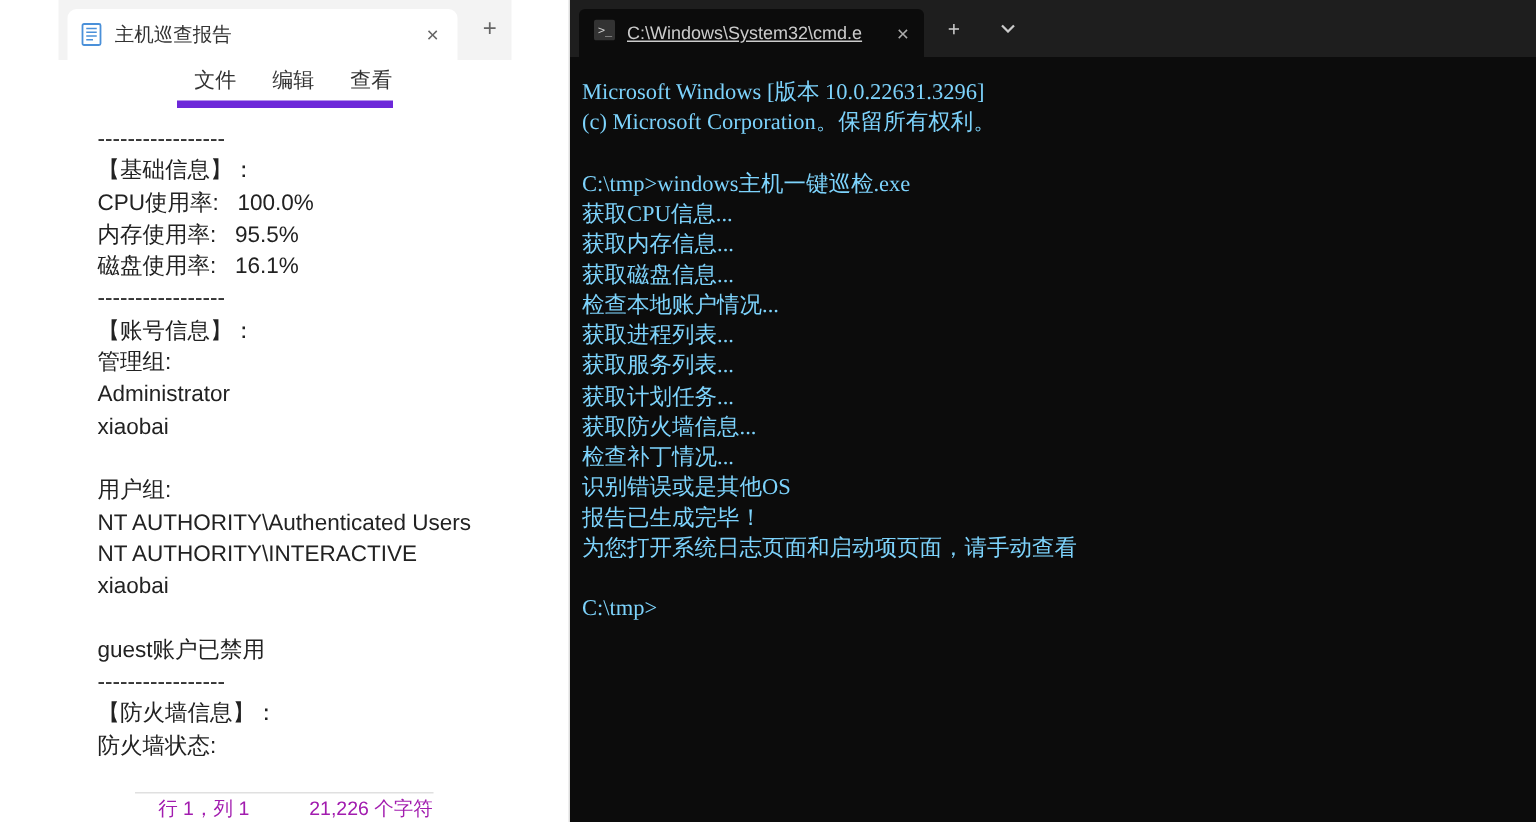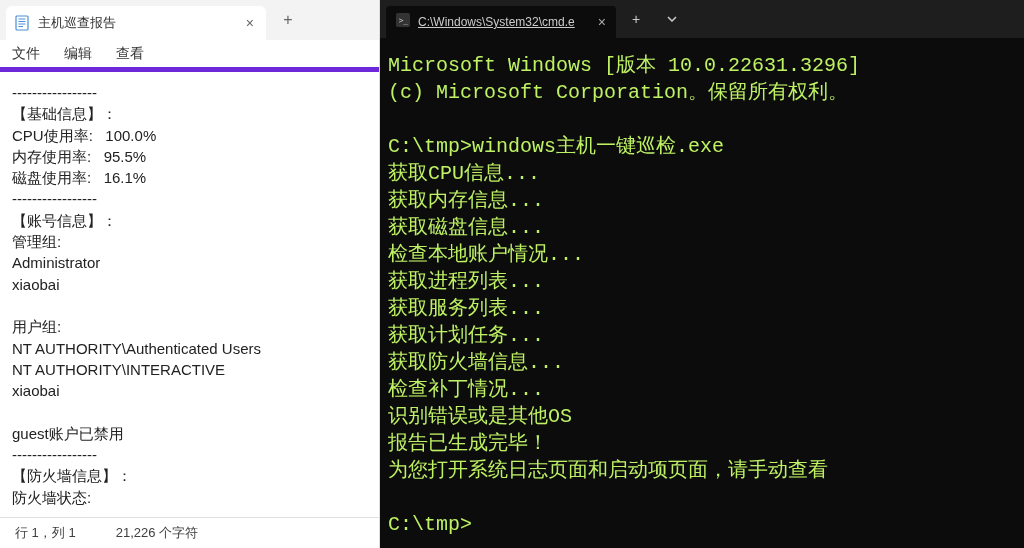--- a/index.html
+++ b/index.html
@@ -10,20 +10,21 @@
       font-family: "Segoe UI", "Microsoft YaHei", sans-serif;
       overflow: hidden;
     }
     .notepad {
       width: 380px;
       height: 100%;
       background: #ffffff;
       display: flex;
       flex-direction: column;
       border-right: 1px solid #ddd;
+      align-items: center;
     }
     .notepad-tabs {
       height: 40px;
       background: #f3f3f3;
       display: flex;
       align-items: center;
       padding-left: 6px;
     }
     .notepad-tab {
       display: flex;
@@ -64,26 +65,26 @@
       flex: 1;
       padding: 10px 12px;
       font-size: 15px;
       color: #222;
       line-height: 1.42;
       overflow-y: auto;
       white-space: pre-wrap;
       font-family: "Microsoft YaHei", sans-serif;
     }
     .notepad-status {
-      height: 31px;
+      height: 20px;
       border-top: 1px solid #e0e0e0;
       display: flex;
       align-items: center;
       font-size: 13px;
-      color: #404040;
+      color: #a21caf;
       padding-left: 15px;
       gap: 40px;
     }
     .terminal {
       flex: 1;
       height: 100%;
       background: #0c0c0c;
       display: flex;
       flex-direction: column;
     }
@@ -109,23 +110,23 @@
     .term-tab .tab-close { font-size: 14px; color: #aaa; cursor: pointer; }
     .term-newtab, .term-dropdown {
       width: 32px; height: 32px;
       display: flex; align-items: center; justify-content: center;
       color: #ccc; font-size: 14px;
       margin-left: 4px;
     }
     .term-body {
       flex: 1;
       padding: 14px 8px;
-      font-family: Liberation Mono, monospace;
-      font-size: 20px;
-      color: #bef264;
+      font-family: Liberation Serif, serif;
+      font-size: 15px;
+      color: #7dd3fc;
       line-height: 1.35;
       white-space: pre-wrap;
       overflow-y: auto;
     }
     .cmd-icon svg { width: 14px; height: 14px; }
   </style>
 </head>
 <body>
 
 <div class="notepad">

